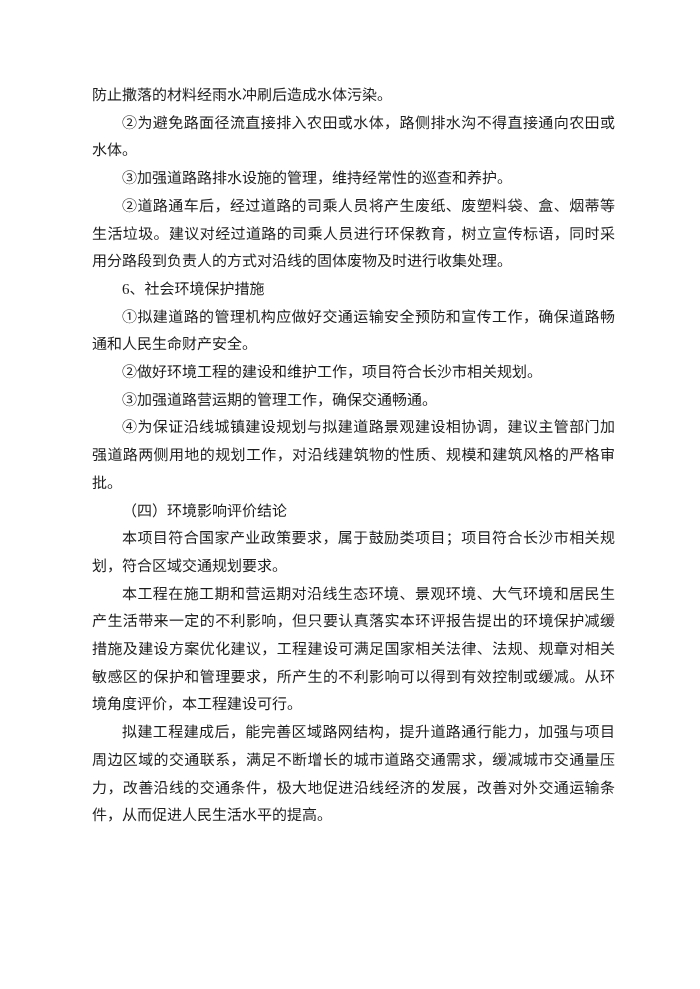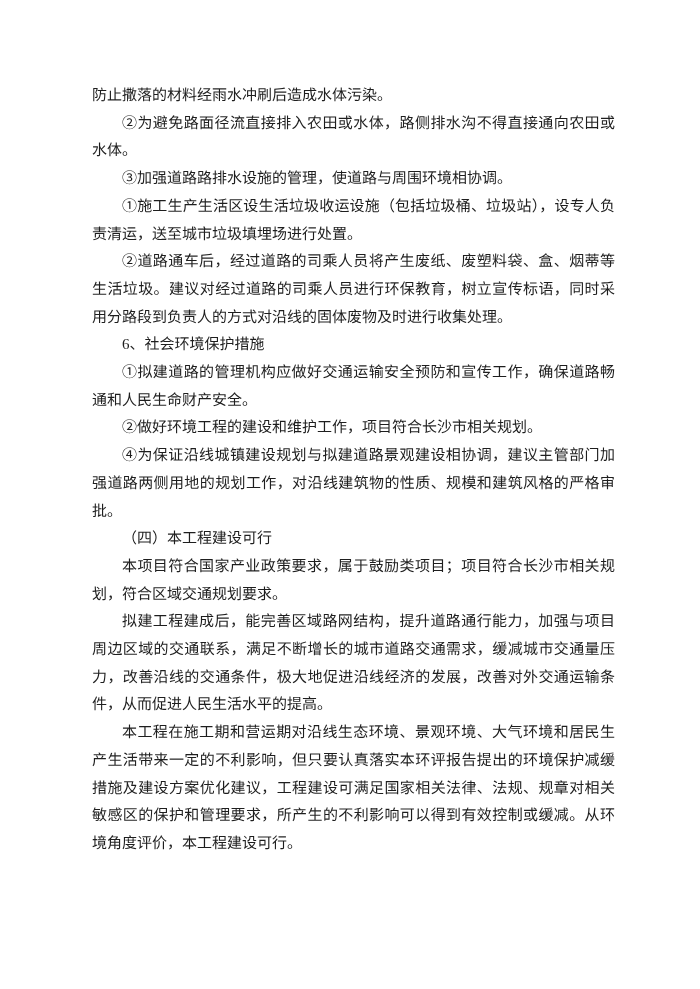--- a/index.html
+++ b/index.html
@@ -34,25 +34,25 @@
       text-indent: 0;
     }
   </style>
 </head>
 <body>
 
 <div class="page">
   <div class="content">
     <p class="no-indent">防止撒落的材料经雨水冲刷后造成水体污染。</p>
     <p>②为避免路面径流直接排入农田或水体，路侧排水沟不得直接通向农田或水体。</p>
-    <p>③加强道路路排水设施的管理，使道路与周围环境相协调。</p>
-    <p>①施工生产生活区设生活垃圾收运设施（包括垃圾桶、垃圾站），设专人负责清运，送至城市垃圾填埋场进行处置。</p>
+    <p>③加强道路路排水设施的管理，维持经常性的巡查和养护。</p>
     <p>②道路通车后，经过道路的司乘人员将产生废纸、废塑料袋、盒、烟蒂等生活垃圾。建议对经过道路的司乘人员进行环保教育，树立宣传标语，同时采用分路段到负责人的方式对沿线的固体废物及时进行收集处理。</p>
     <p>6、社会环境保护措施</p>
     <p>①拟建道路的管理机构应做好交通运输安全预防和宣传工作，确保道路畅通和人民生命财产安全。</p>
     <p>②做好环境工程的建设和维护工作，项目符合长沙市相关规划。</p>
+    <p>③加强道路营运期的管理工作，确保交通畅通。</p>
     <p>④为保证沿线城镇建设规划与拟建道路景观建设相协调，建议主管部门加强道路两侧用地的规划工作，对沿线建筑物的性质、规模和建筑风格的严格审批。</p>
-    <p>（四）本工程建设可行</p>
+    <p>（四）环境影响评价结论</p>
     <p>本项目符合国家产业政策要求，属于鼓励类项目；项目符合长沙市相关规划，符合区域交通规划要求。</p>
+    <p>本工程在施工期和营运期对沿线生态环境、景观环境、大气环境和居民生产生活带来一定的不利影响，但只要认真落实本环评报告提出的环境保护减缓措施及建设方案优化建议，工程建设可满足国家相关法律、法规、规章对相关敏感区的保护和管理要求，所产生的不利影响可以得到有效控制或缓减。从环境角度评价，本工程建设可行。</p>
     <p>拟建工程建成后，能完善区域路网结构，提升道路通行能力，加强与项目周边区域的交通联系，满足不断增长的城市道路交通需求，缓减城市交通量压力，改善沿线的交通条件，极大地促进沿线经济的发展，改善对外交通运输条件，从而促进人民生活水平的提高。</p>
-    <p>本工程在施工期和营运期对沿线生态环境、景观环境、大气环境和居民生产生活带来一定的不利影响，但只要认真落实本环评报告提出的环境保护减缓措施及建设方案优化建议，工程建设可满足国家相关法律、法规、规章对相关敏感区的保护和管理要求，所产生的不利影响可以得到有效控制或缓减。从环境角度评价，本工程建设可行。</p>
   </div>
 </div>
 
 </body></html>

